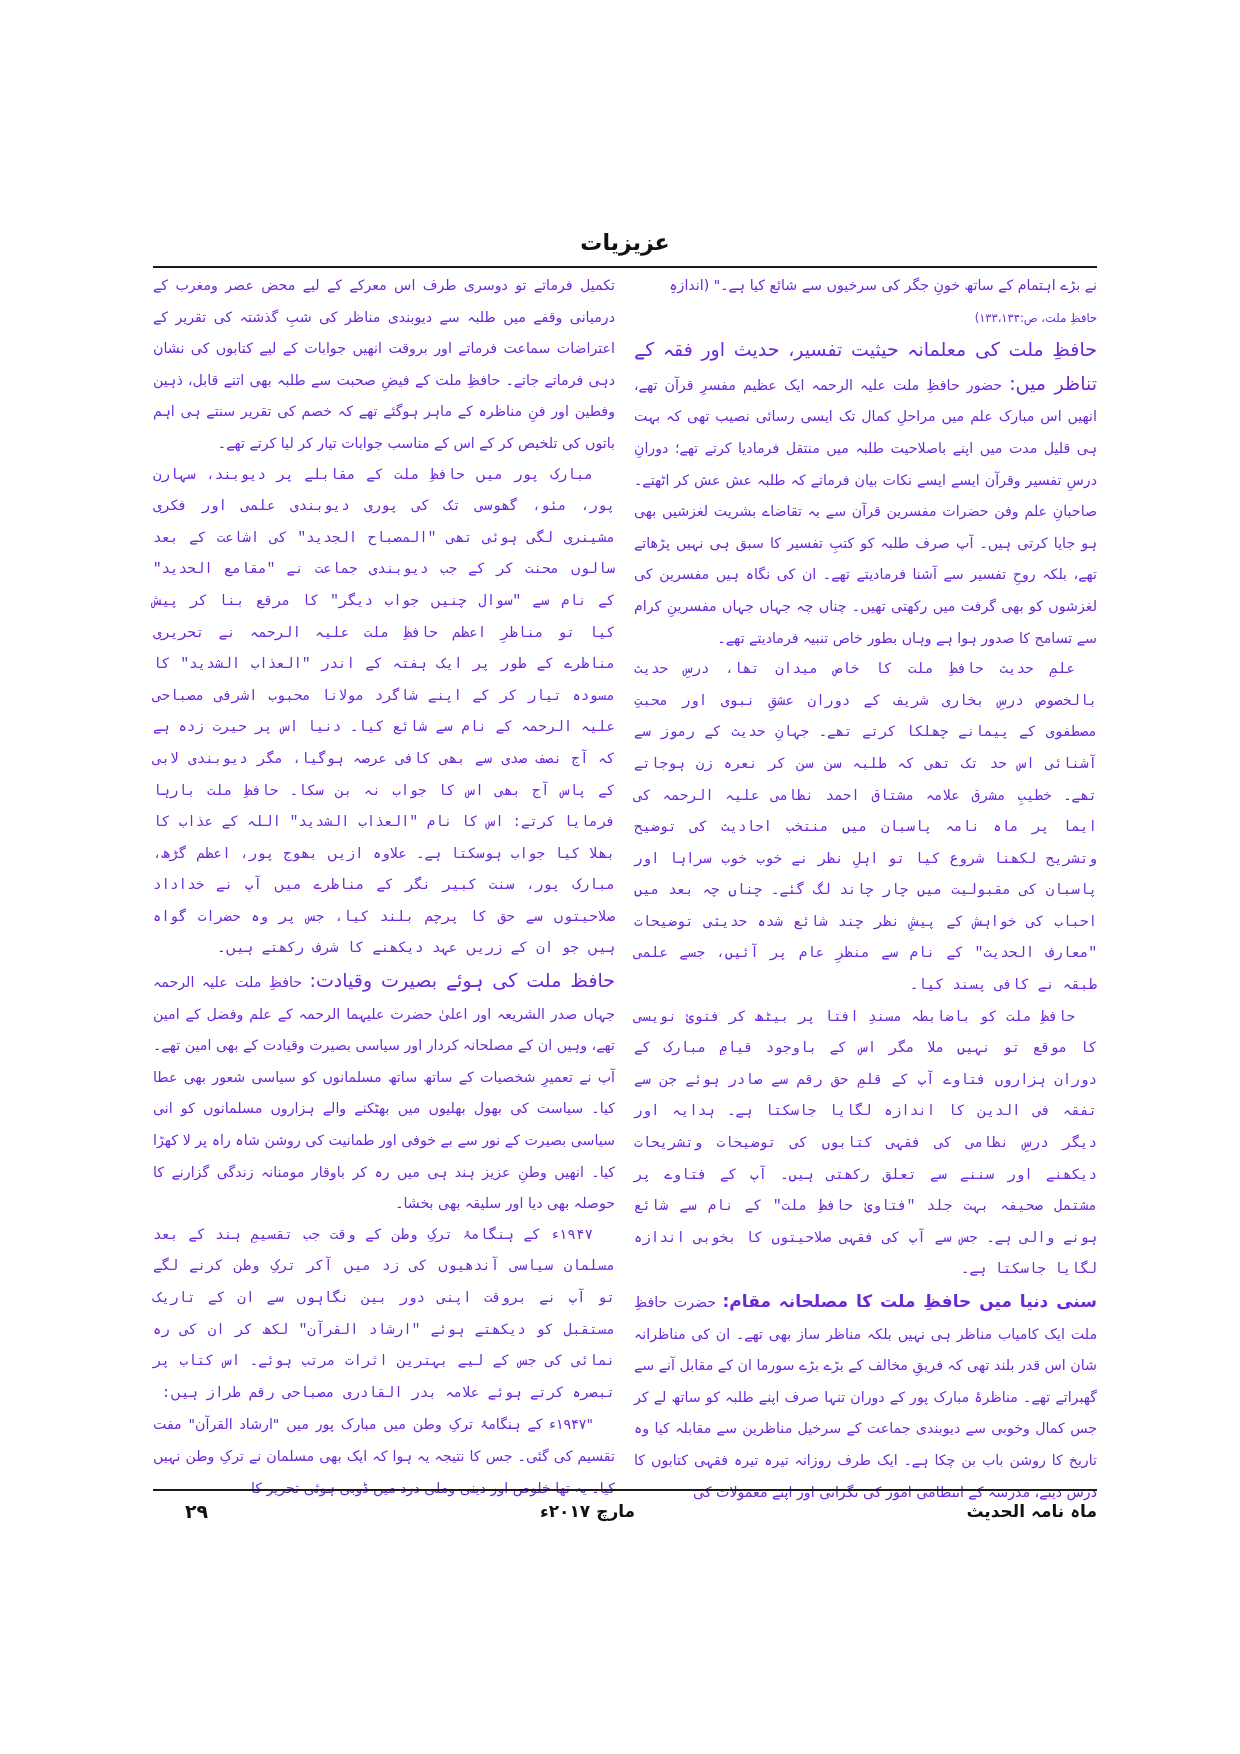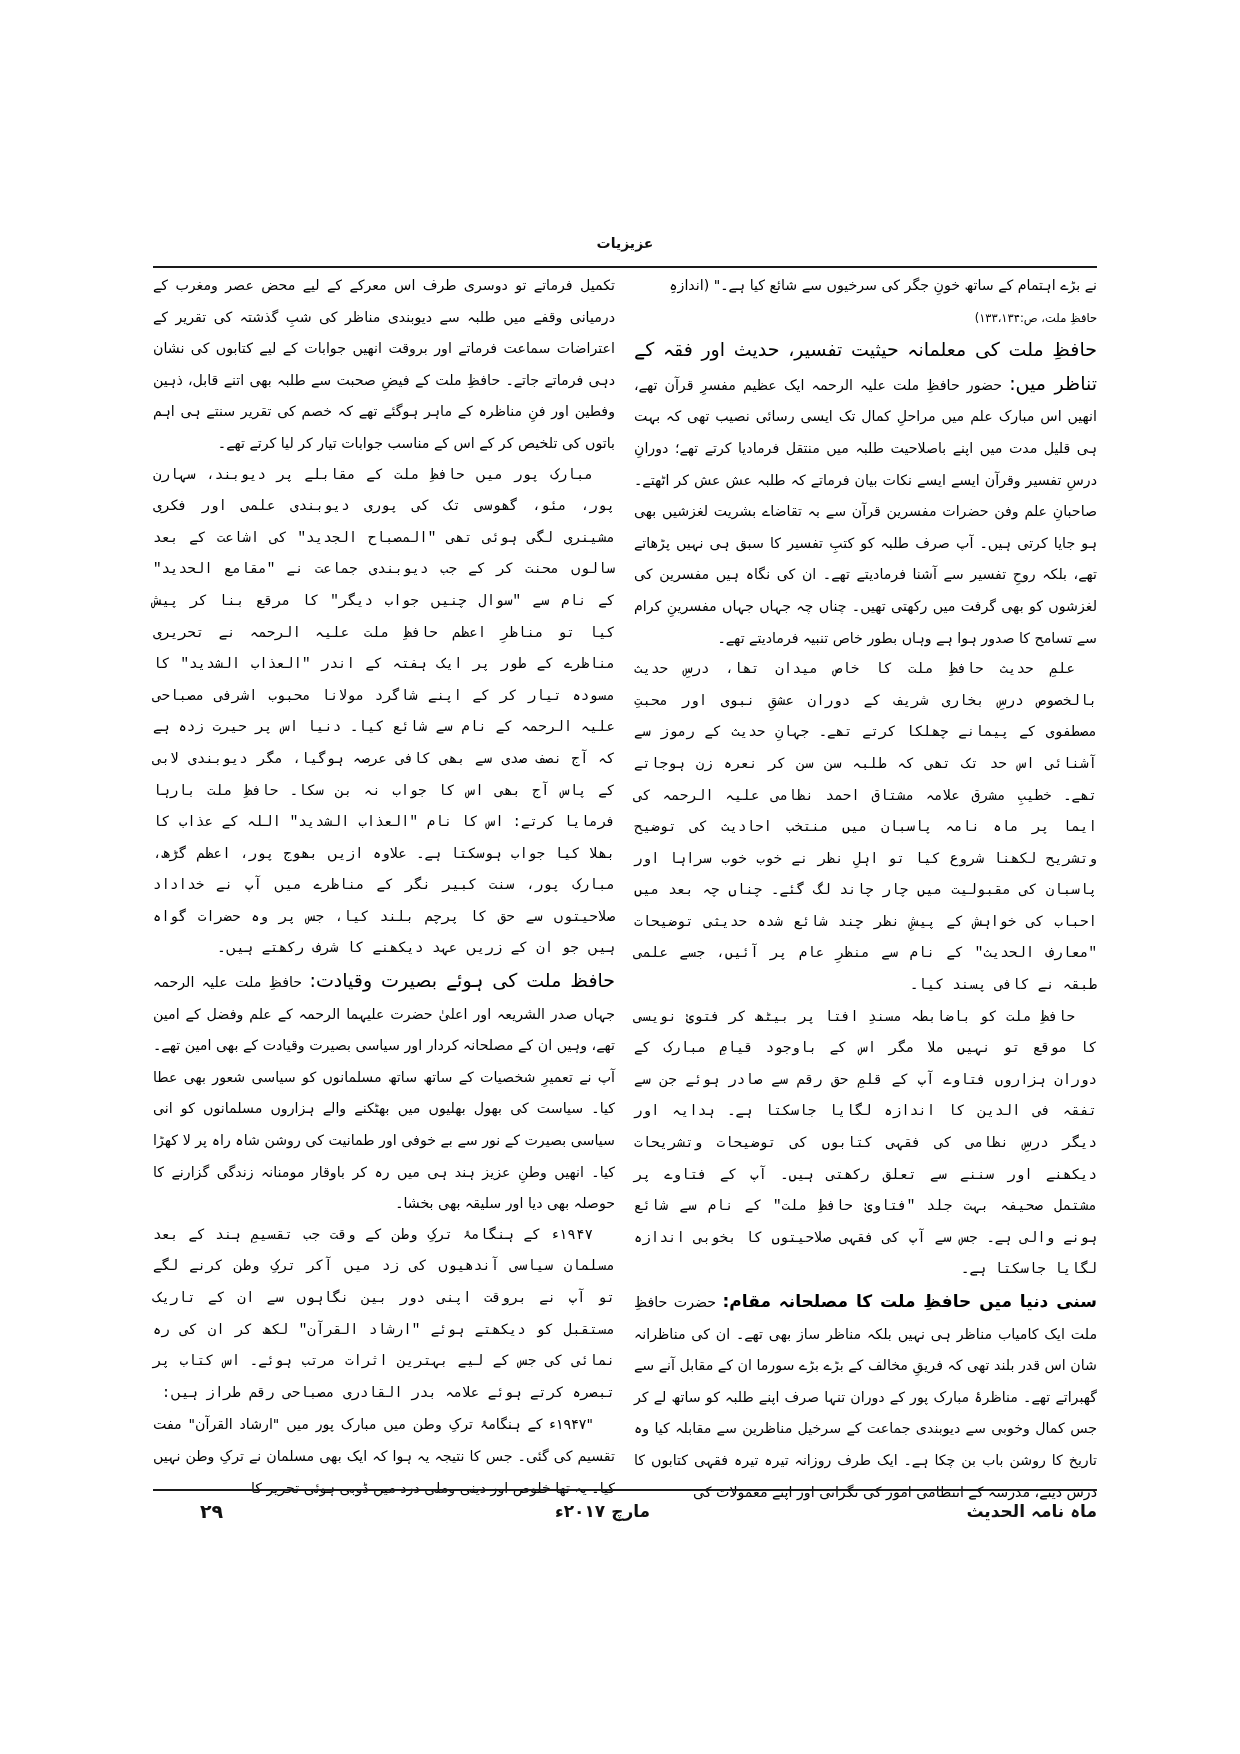--- a/index.html
+++ b/index.html
@@ -19,21 +19,21 @@
       position: absolute;
       left: 153px;
       top: 228px;
       width: 944px;
       height: 38px;
       text-align: center;
     }
     .page-header .title {
       font-family: "DejaVu Sans", sans-serif;
       font-weight: bold;
-      font-size: 14px;
+      font-size: 22px;
       line-height: 30px;
       direction: rtl;
     }
     .rule {
       position: absolute;
       left: 153px;
       width: 944px;
       height: 2px;
       background: #1a1a1a;
     }
@@ -42,21 +42,21 @@
 
     .column {
       position: absolute;
       top: 270px;
       direction: rtl;
       text-align: justify;
       text-align-last: right;
       font-family: "DejaVu Sans", sans-serif;
       font-size: 14.2px;
       line-height: 31.6px;
-      color: #000000;
+      color: #6d28d9;
     }
     .column.right {
       left: 634px;
       width: 463px;
     }
     .column.left {
       left: 153px;
       width: 462px;
     }
     .column p {
@@ -83,21 +83,20 @@
     }
     .footer {
       position: absolute;
       top: 1494px;
       height: 34px;
       font-family: "DejaVu Sans", sans-serif;
       font-weight: bold;
       font-size: 17px;
       line-height: 34px;
       direction: rtl;
-      margin-left: 15px;
     }
     .footer.magazine { right: 143px; }
     .footer.date { left: 540px; width: 160px; text-align: left; }
     .footer.page-num { left: 185px; font-size: 19px; }
   </style>
 </head>
 <body>
 
 <header class="page-header">
   <div class="title">عزیزیات</div>

